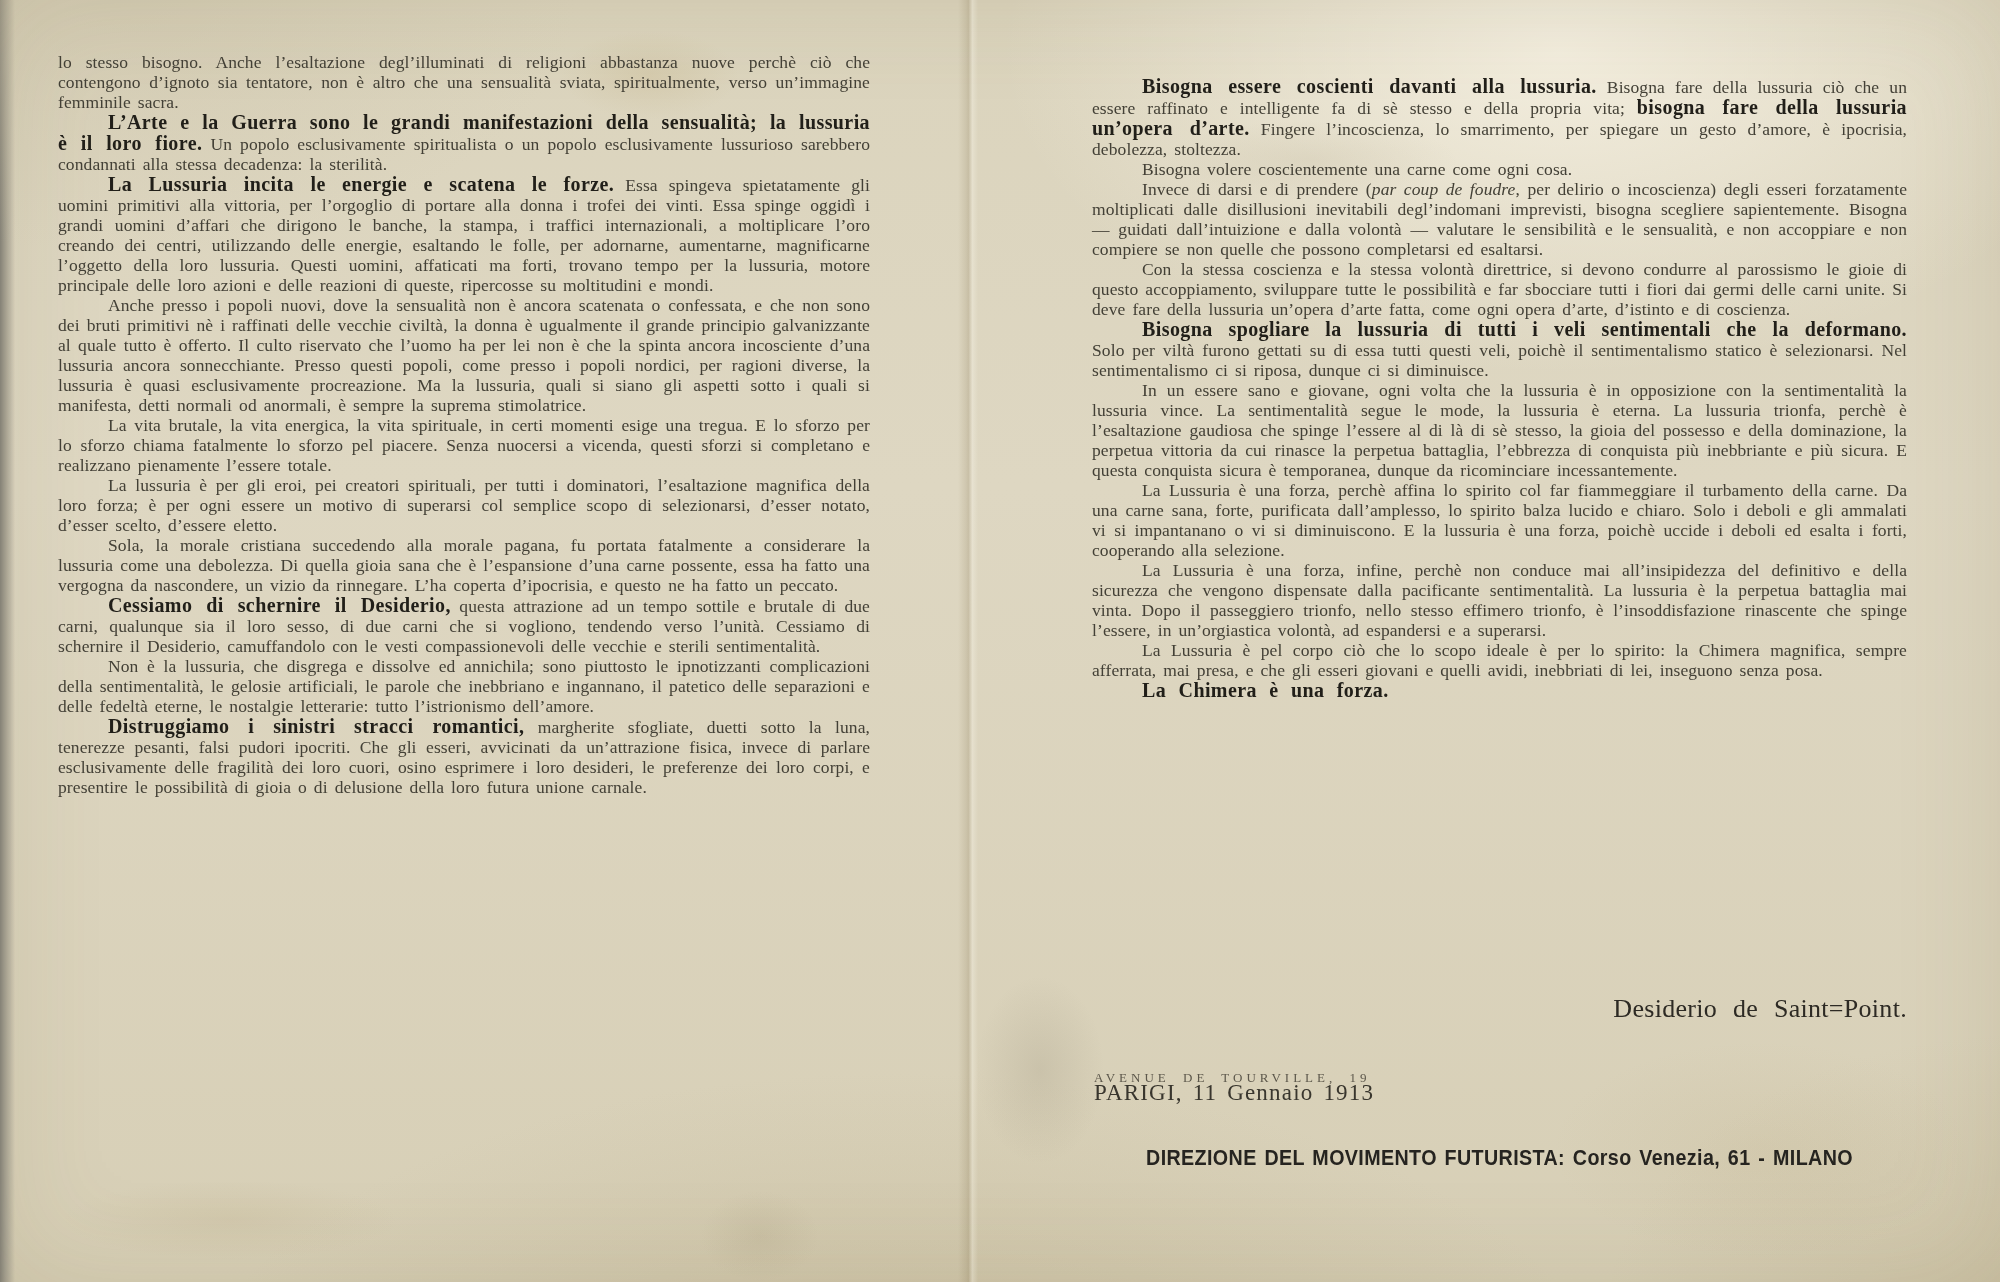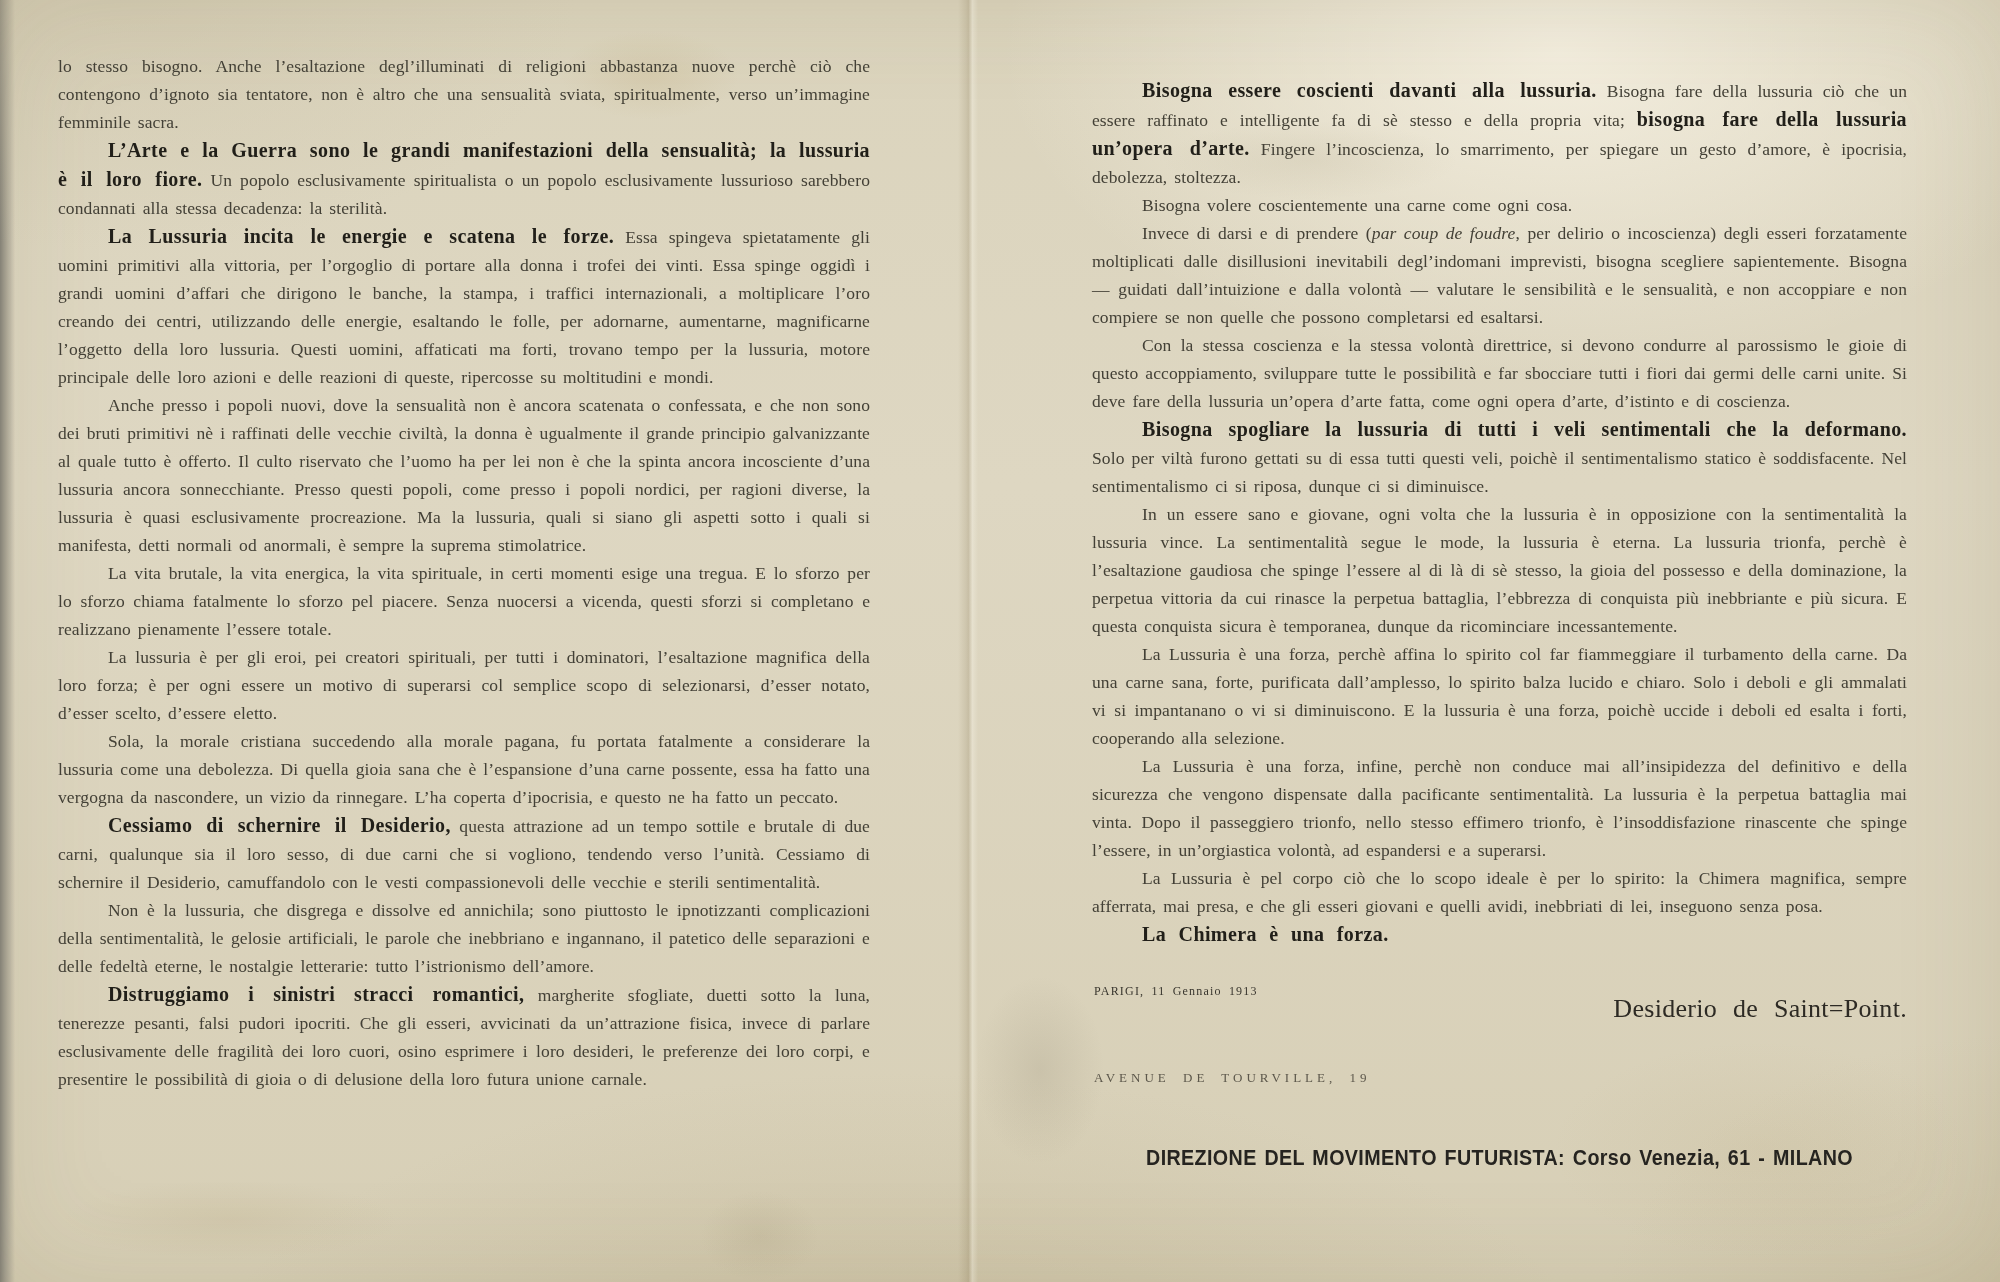--- a/index.html
+++ b/index.html
@@ -22,21 +22,21 @@
   }
   .fold {
     position: absolute; left: 958px; top: 0; width: 20px; height: 100%;
     background: linear-gradient(90deg, rgba(125,108,70,0) 0%, rgba(125,108,70,0.16) 42%, rgba(124,107,70,0.22) 52%, rgba(255,253,244,0.28) 72%, rgba(255,253,244,0) 100%);
   }
   .col {
     position: absolute;
     text-align: justify;
     color: #434036;
     font-size: 17.5px;
-    line-height: 28px;
+    line-height: 20px;
     word-spacing: 2.5px;
     letter-spacing: 0.1px;
   }
   .col-left  { left: 58px;  top: 52px; width: 812px; }
   .col-right { left: 1092px; top: 76px; width: 815px; }
   .para { margin: 0; text-indent: 50px; }
   .para.no-indent { text-indent: 0; }
   .seg-regular { }
   .seg-bold {
     font-weight: bold;
@@ -46,22 +46,22 @@
     word-spacing: 7px;
   }
   .seg-italic { font-style: italic; }
   .signature {
     position: absolute; left: 1092px; top: 994px; width: 815px;
     text-align: right;
     font-size: 26px; color: #2d2a24;
     word-spacing: 9px; letter-spacing: 0.3px;
   }
   .place-date {
-    position: absolute; left: 1094px; top: 984px;
-    font-size: 12px; color: #39362e;
+    position: absolute; left: 1094px; top: 1080px;
+    font-size: 23px; color: #39362e;
     letter-spacing: 1.2px; word-spacing: 3px;
   }
   .address {
     position: absolute; left: 1094px; top: 1070px;
     font-size: 13px; color: #5c574b;
     letter-spacing: 4px; word-spacing: 6px; text-align: center;
   }
   .footer {
     position: absolute; left: 1092px; top: 1146px; width: 815px;
     text-align: center;
@@ -108,21 +108,21 @@
       <p class="para"><span class="seg-regular">Sola, la morale cristiana succedendo alla morale pagana, fu portata fatalmente a considerare la lussuria come una debolezza.  Di quella gioia sana che è l’espansione d’una carne possente, essa ha fatto una vergogna da nascondere, un vizio da rinnegare. L’ha coperta d’ipocrisia, e questo ne ha fatto un peccato.</span></p>
       <p class="para"><span class="seg-bold">Cessiamo di schernire il Desiderio,</span><span class="seg-regular"> questa attrazione ad un tempo sottile e brutale di due carni, qualunque sia il loro sesso, di due carni che si vogliono, tendendo verso l’unità.  Cessiamo di schernire il Desiderio, camuffandolo con le vesti compassionevoli delle vecchie e sterili sentimentalità.</span></p>
       <p class="para"><span class="seg-regular">Non è la lussuria, che disgrega e dissolve ed annichila; sono piuttosto le ipnotizzanti complicazioni della sentimentalità, le gelosie artificiali, le parole che inebbriano e ingannano, il patetico delle separazioni e delle fedeltà eterne, le nostalgie letterarie: tutto l’istrionismo dell’amore.</span></p>
       <p class="para"><span class="seg-bold">Distruggiamo i sinistri stracci romantici,</span><span class="seg-regular"> margherite sfogliate, duetti sotto la luna, tenerezze pesanti, falsi pudori ipocriti.  Che gli esseri, avvicinati da un’attrazione fisica, invece di parlare esclusivamente delle fragilità dei loro cuori, osino esprimere i loro desideri, le preferenze dei loro corpi, e presentire le possibilità di gioia o di delusione della loro futura unione carnale.</span></p>
     </div>
   <div class="col col-right" id="right-col">
       <p class="para"><span class="seg-bold">Bisogna essere coscienti davanti alla lussuria.</span><span class="seg-regular"> Bisogna fare della lussuria ciò che un essere raffinato e intelligente fa di sè stesso e della propria vita; </span><span class="seg-bold">bisogna fare della lussuria un’opera d’arte.</span><span class="seg-regular"> Fingere l’incoscienza, lo smarrimento, per spiegare un gesto d’amore, è ipocrisia, debolezza, stoltezza.</span></p>
       <p class="para"><span class="seg-regular">Bisogna volere coscientemente una carne come ogni cosa.</span></p>
       <p class="para"><span class="seg-regular">Invece di darsi e di prendere (</span><span class="seg-italic">par coup de foudre</span><span class="seg-regular">, per delirio o incoscienza) degli esseri forzatamente moltiplicati dalle disillusioni inevitabili degl’indomani imprevisti, bisogna scegliere sapientemente.  Bisogna — guidati dall’intuizione e dalla volontà — valutare le sensibilità e le sensualità, e non accoppiare e non compiere se non quelle che possono completarsi ed esaltarsi.</span></p>
       <p class="para"><span class="seg-regular">Con la stessa coscienza e la stessa volontà direttrice, si devono condurre al parossismo le gioie di questo accoppiamento, sviluppare tutte le possibilità e far sbocciare tutti i fiori dai germi delle carni unite.  Si deve fare della lussuria un’opera d’arte fatta, come ogni opera d’arte, d’istinto e di coscienza.</span></p>
-      <p class="para"><span class="seg-bold">Bisogna spogliare la lussuria di tutti i veli sentimentali che la deformano.</span><span class="seg-regular"> Solo per viltà furono gettati su di essa tutti questi veli, poichè il sentimentalismo statico è soddisfacente.  Nel sentimentalismo ci si riposa, dunque ci si diminuisce.</span></p>
+      <p class="para"><span class="seg-bold">Bisogna spogliare la lussuria di tutti i veli sentimentali che la deformano.</span><span class="seg-regular"> Solo per viltà furono gettati su di essa tutti questi veli, poichè il sentimentalismo statico è selezionarsi.  Nel sentimentalismo ci si riposa, dunque ci si diminuisce.</span></p>
       <p class="para"><span class="seg-regular">In un essere sano e giovane, ogni volta che la lussuria è in opposizione con la sentimentalità la lussuria vince. La sentimentalità segue le mode, la lussuria è eterna. La lussuria trionfa, perchè è l’esaltazione gaudiosa che spinge l’essere al di là di sè stesso, la gioia del possesso e della dominazione, la perpetua vittoria da cui rinasce la perpetua battaglia, l’ebbrezza di conquista più inebbriante e più sicura.  E questa conquista sicura è temporanea, dunque da ricominciare incessantemente.</span></p>
       <p class="para"><span class="seg-regular">La Lussuria è una forza, perchè affina lo spirito col far fiammeggiare il turbamento della carne.  Da una carne sana, forte, purificata dall’amplesso, lo spirito balza lucido e chiaro.  Solo i deboli e gli ammalati vi si impantanano o vi si diminuiscono.  E la lussuria è una forza, poichè uccide i deboli ed esalta i forti, cooperando alla selezione.</span></p>
       <p class="para"><span class="seg-regular">La Lussuria è una forza, infine, perchè non conduce mai all’insipidezza del definitivo e della sicurezza che vengono dispensate dalla pacificante sentimentalità.  La lussuria è la perpetua battaglia mai vinta.  Dopo il passeggiero trionfo, nello stesso effimero trionfo, è l’insoddisfazione rinascente che spinge l’essere, in un’orgiastica volontà, ad espandersi e a superarsi.</span></p>
       <p class="para"><span class="seg-regular">La Lussuria è pel corpo ciò che lo scopo ideale è per lo spirito: la Chimera magnifica, sempre afferrata, mai presa, e che gli esseri giovani e quelli avidi, inebbriati di lei, inseguono senza posa.</span></p>
       <p class="para"><span class="seg-bold">La Chimera è una forza.</span></p>
     </div>
 
   <div class="signature">Desiderio de Saint=Point.</div>
   <div class="place-date">PARIGI, 11 Gennaio 1913</div>
   <div class="address">AVENUE DE TOURVILLE, 19</div>

